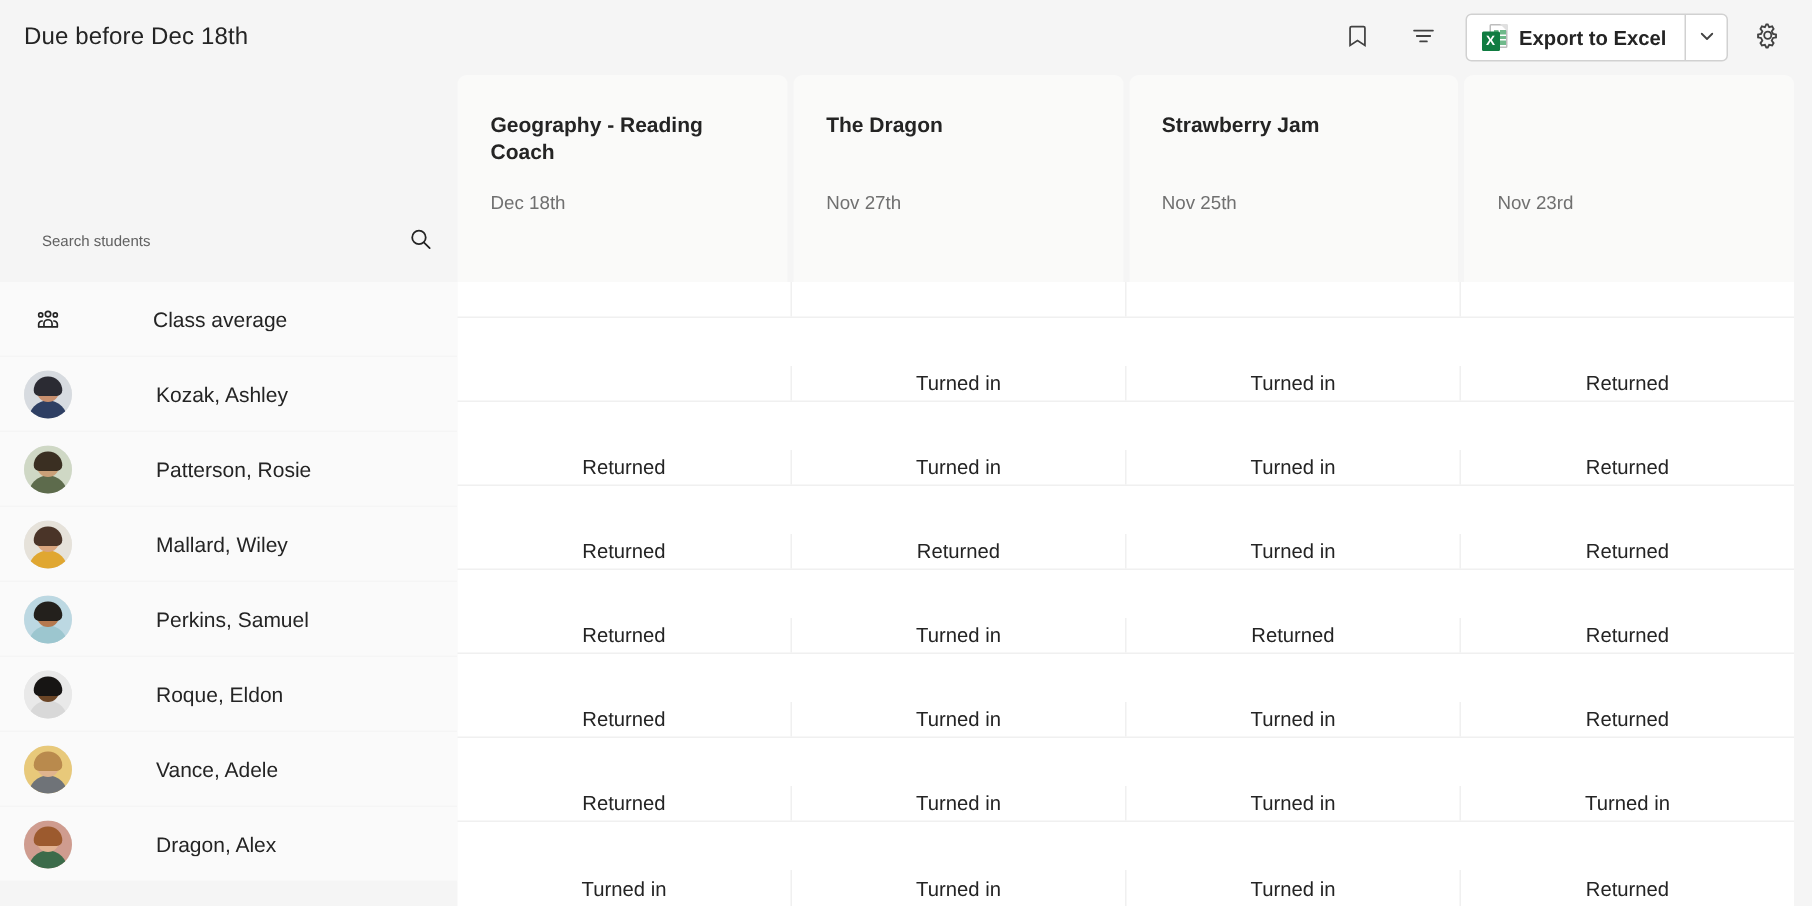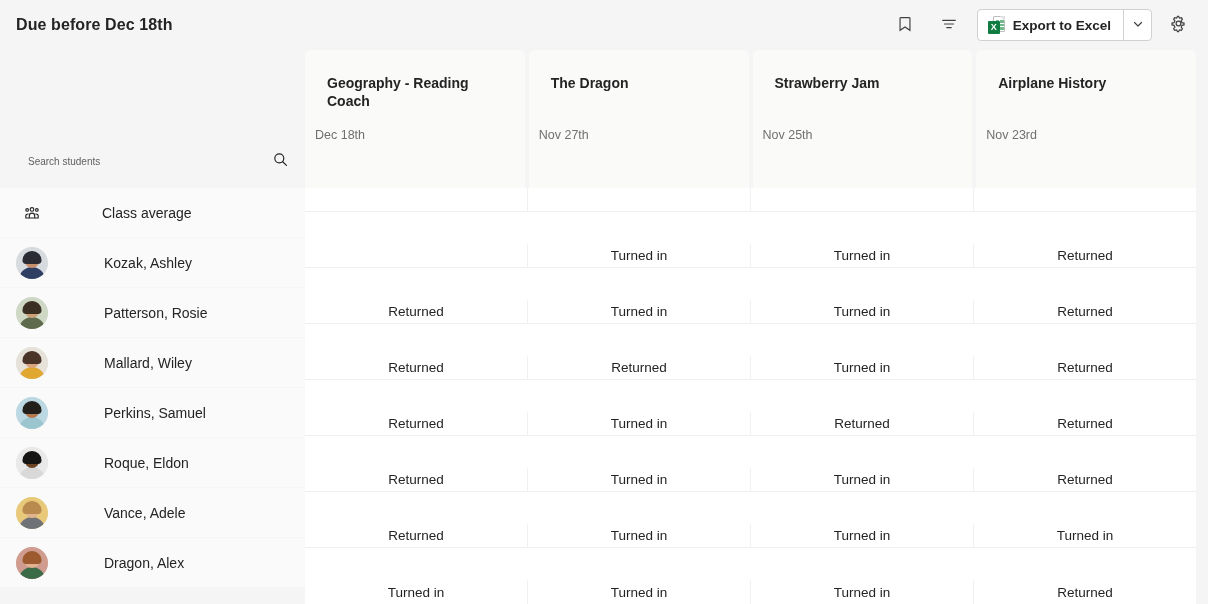--- a/index.html
+++ b/index.html
@@ -21,21 +21,21 @@
   .topbar {
     height: 50px;
     width: 1208px;
     background: #f5f5f5;
     display: flex;
     align-items: center;
     padding: 0 14px 0 16px;
   }
   .page-title {
     font-size: 16px;
-    font-weight: 700;
+    font-weight: 400;
     color: #242424;
     letter-spacing: .1px;
   }
   .topbar-spacer { flex: 1; }
 
   .icon-btn {
     width: 32px;
     height: 32px;
     display: flex;
     align-items: center;
@@ -186,21 +186,21 @@
   }
   .head-cell:last-child { margin-right: 12px; }
   .assign-title {
     font-size: 14px;
     font-weight: 600;
     color: #242424;
     line-height: 18px;
   }
   .assign-date {
     position: absolute;
-    left: 10px;
+    left: 22px;
     top: 78px;
     font-size: 12.5px;
     color: #707070;
   }
 
   
   .table-area {
     position: absolute;
     left: 0; top: 138px;
     width: 1208px;
@@ -381,21 +381,20 @@
         </div>
         <div class="head-cell">
           <div class="assign-title">The Dragon</div>
           <div class="assign-date">Nov 27th</div>
         </div>
         <div class="head-cell">
           <div class="assign-title">Strawberry Jam</div>
           <div class="assign-date">Nov 25th</div>
         </div>
         <div class="head-cell">
-          <div class="assign-title">Airplane History</div>
           <div class="assign-date">Nov 23rd</div>
         </div>
       </div>
   </div>
 
   <div class="table-area">
     <div class="names-col" id="namesCol">
         <div class="name-row avg">
           <span class="avg-icon">
             <svg width="18" height="18" viewBox="0 0 20 20" fill="none" stroke="#242424" stroke-width="1.25" stroke-linecap="round" stroke-linejoin="round">

